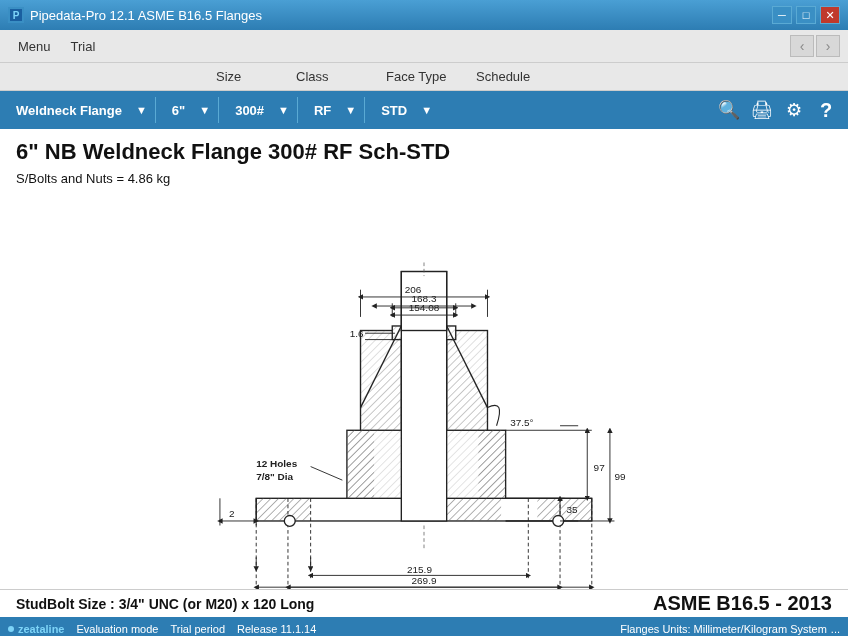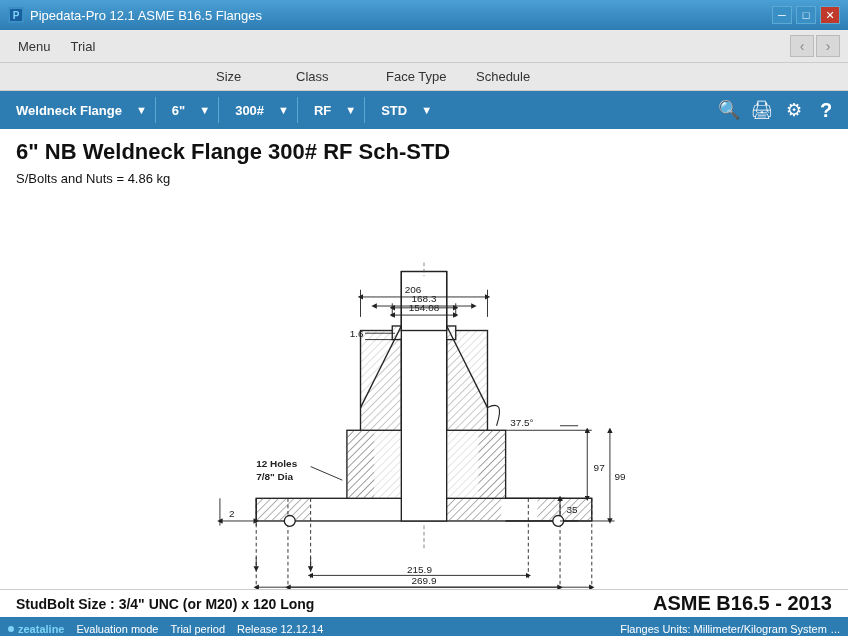--- a/index.html
+++ b/index.html
@@ -395,19 +395,19 @@
   <span class="stud-bolt-text">StudBolt Size : 3/4" UNC  (or M20)  x 120 Long</span>
   <span class="asme-text">ASME B16.5 - 2013</span>
 </div>
 
 <div class="status-bar">
   <div class="status-logo">
     <div class="status-dots"></div>
     <span class="zeataline-logo">zeataline</span>
     <span style="margin-left:8px;">Evaluation mode</span>
     <span style="margin-left:8px;">Trial period</span>
-    <span style="margin-left:8px;">Release 12.12.14</span>
+    <span style="margin-left:8px;">Release 11.1.14</span>
   </div>
   <div style="display:flex;align-items:center;gap:4px;">
     <span>Flanges Units: Millimeter/Kilogram System</span>
     <span>...</span>
   </div>
 </div>
 
 </body></html>

